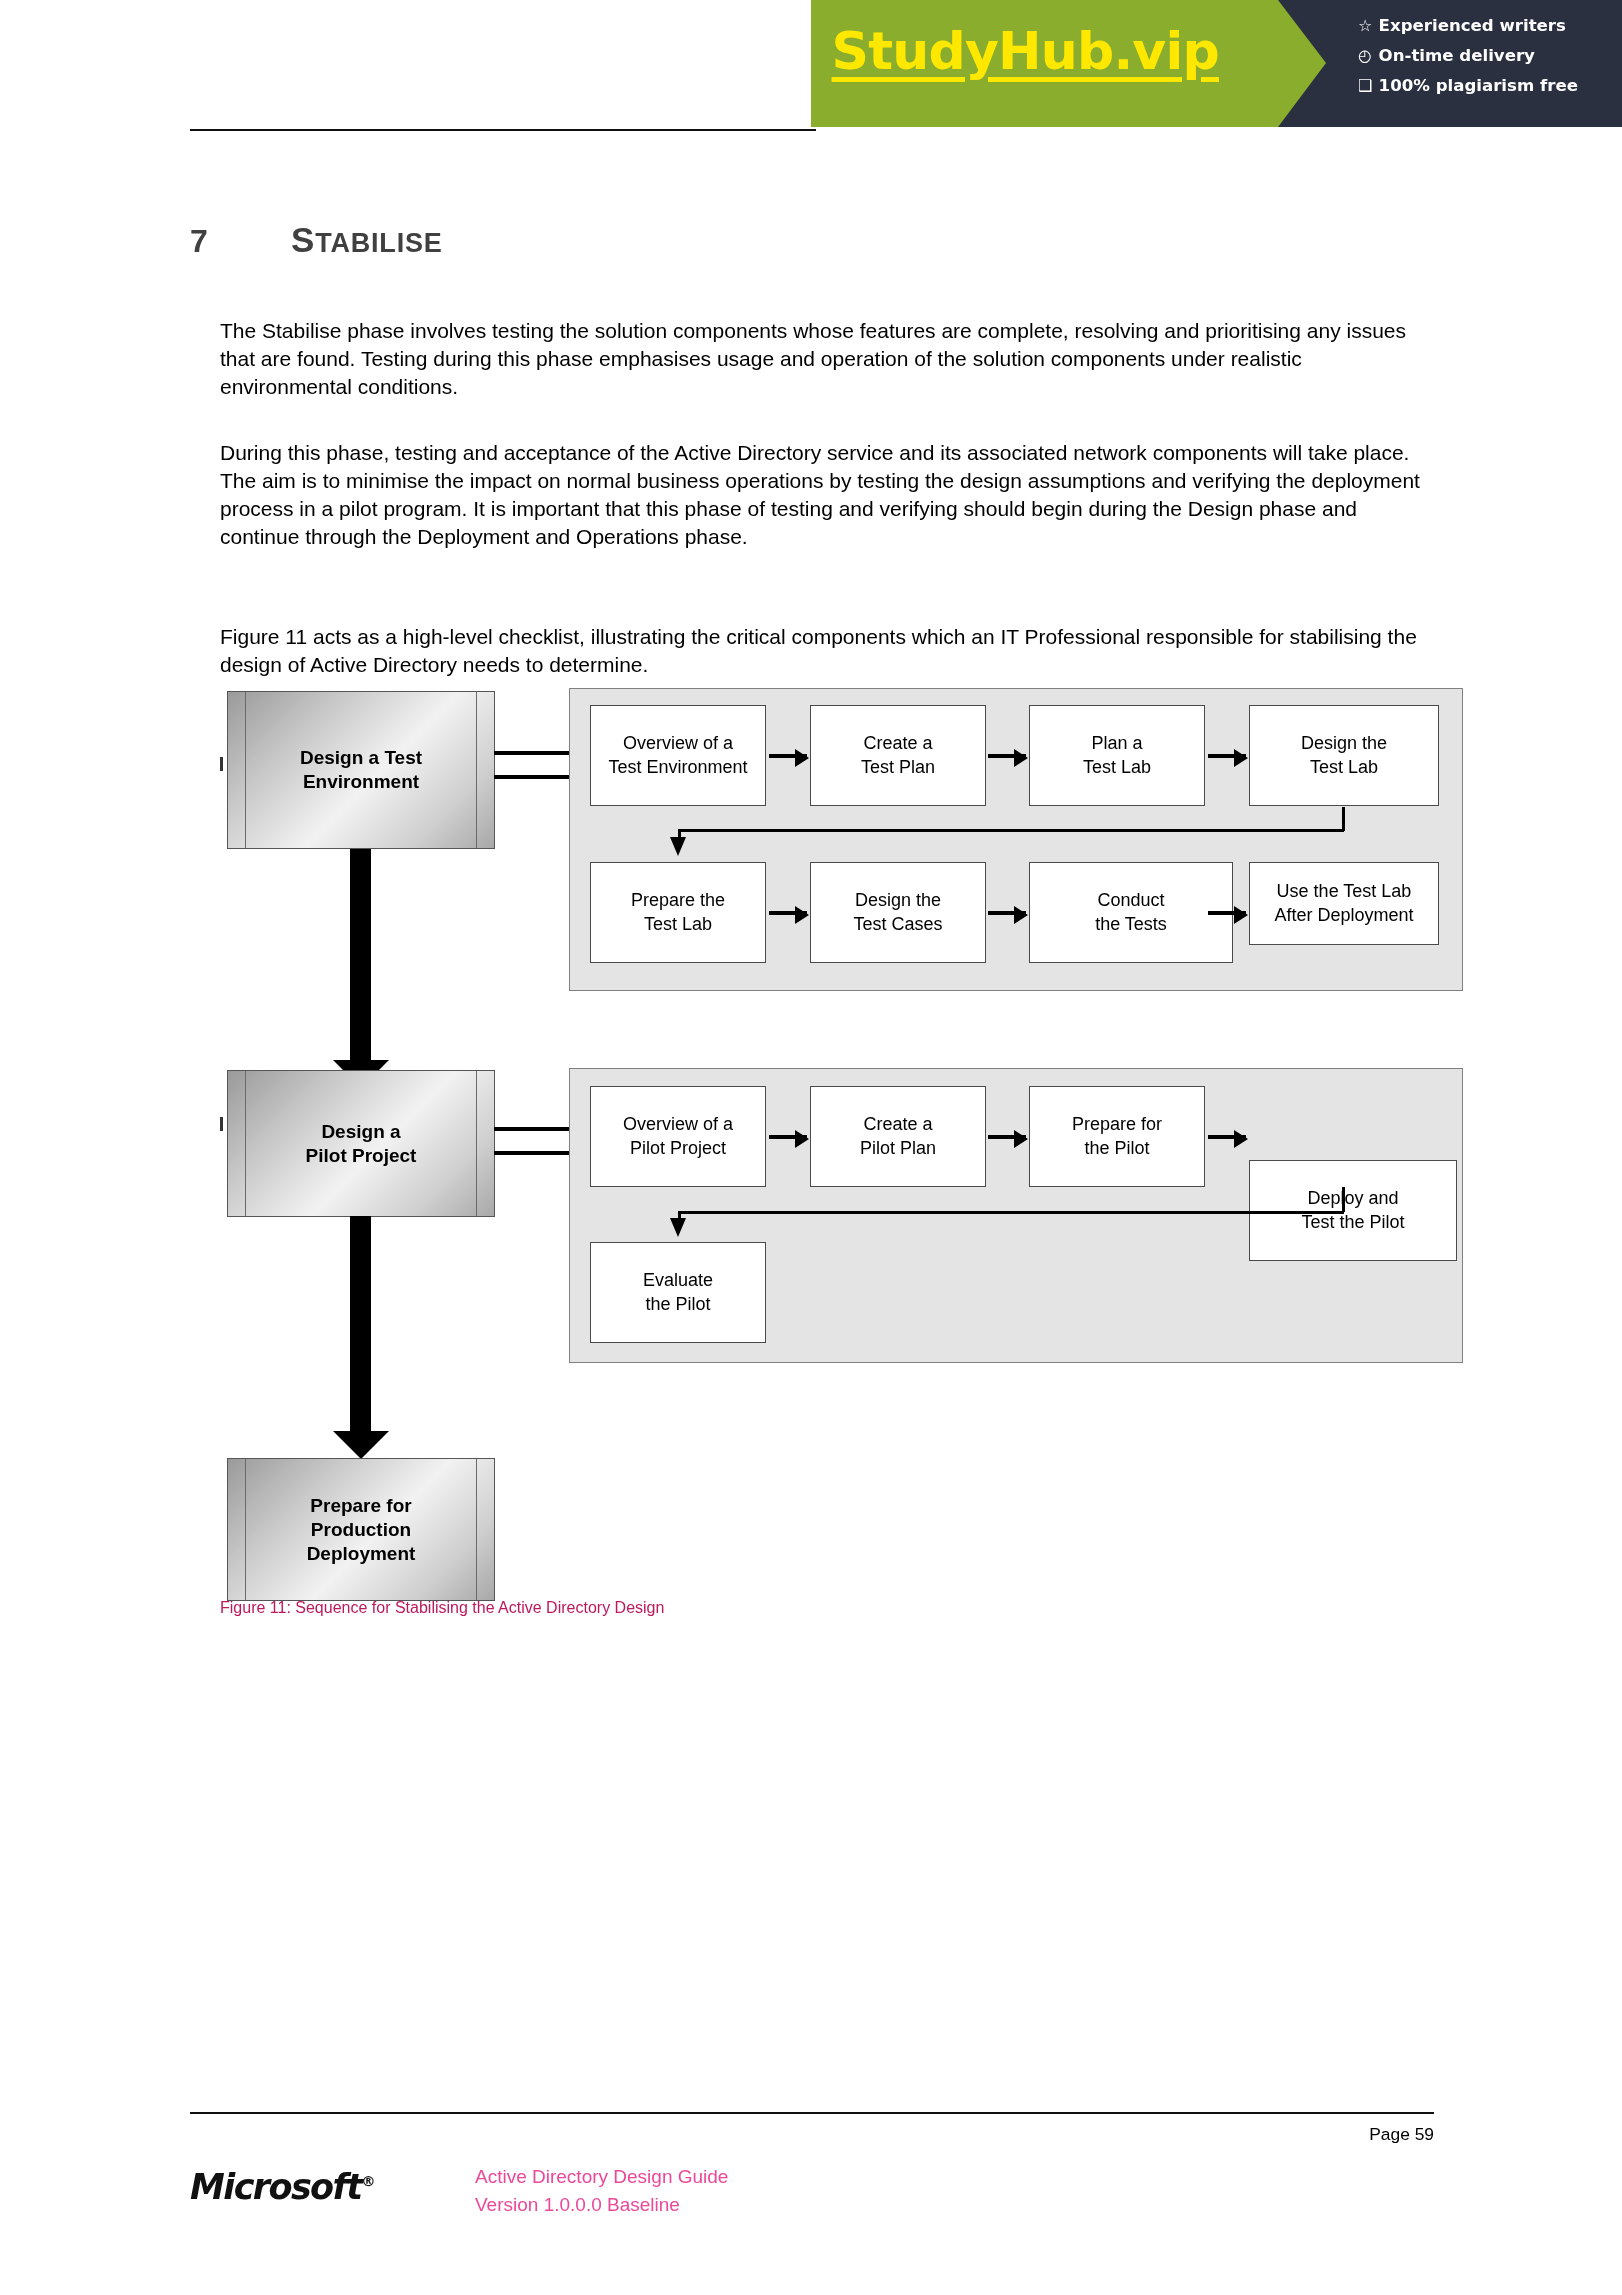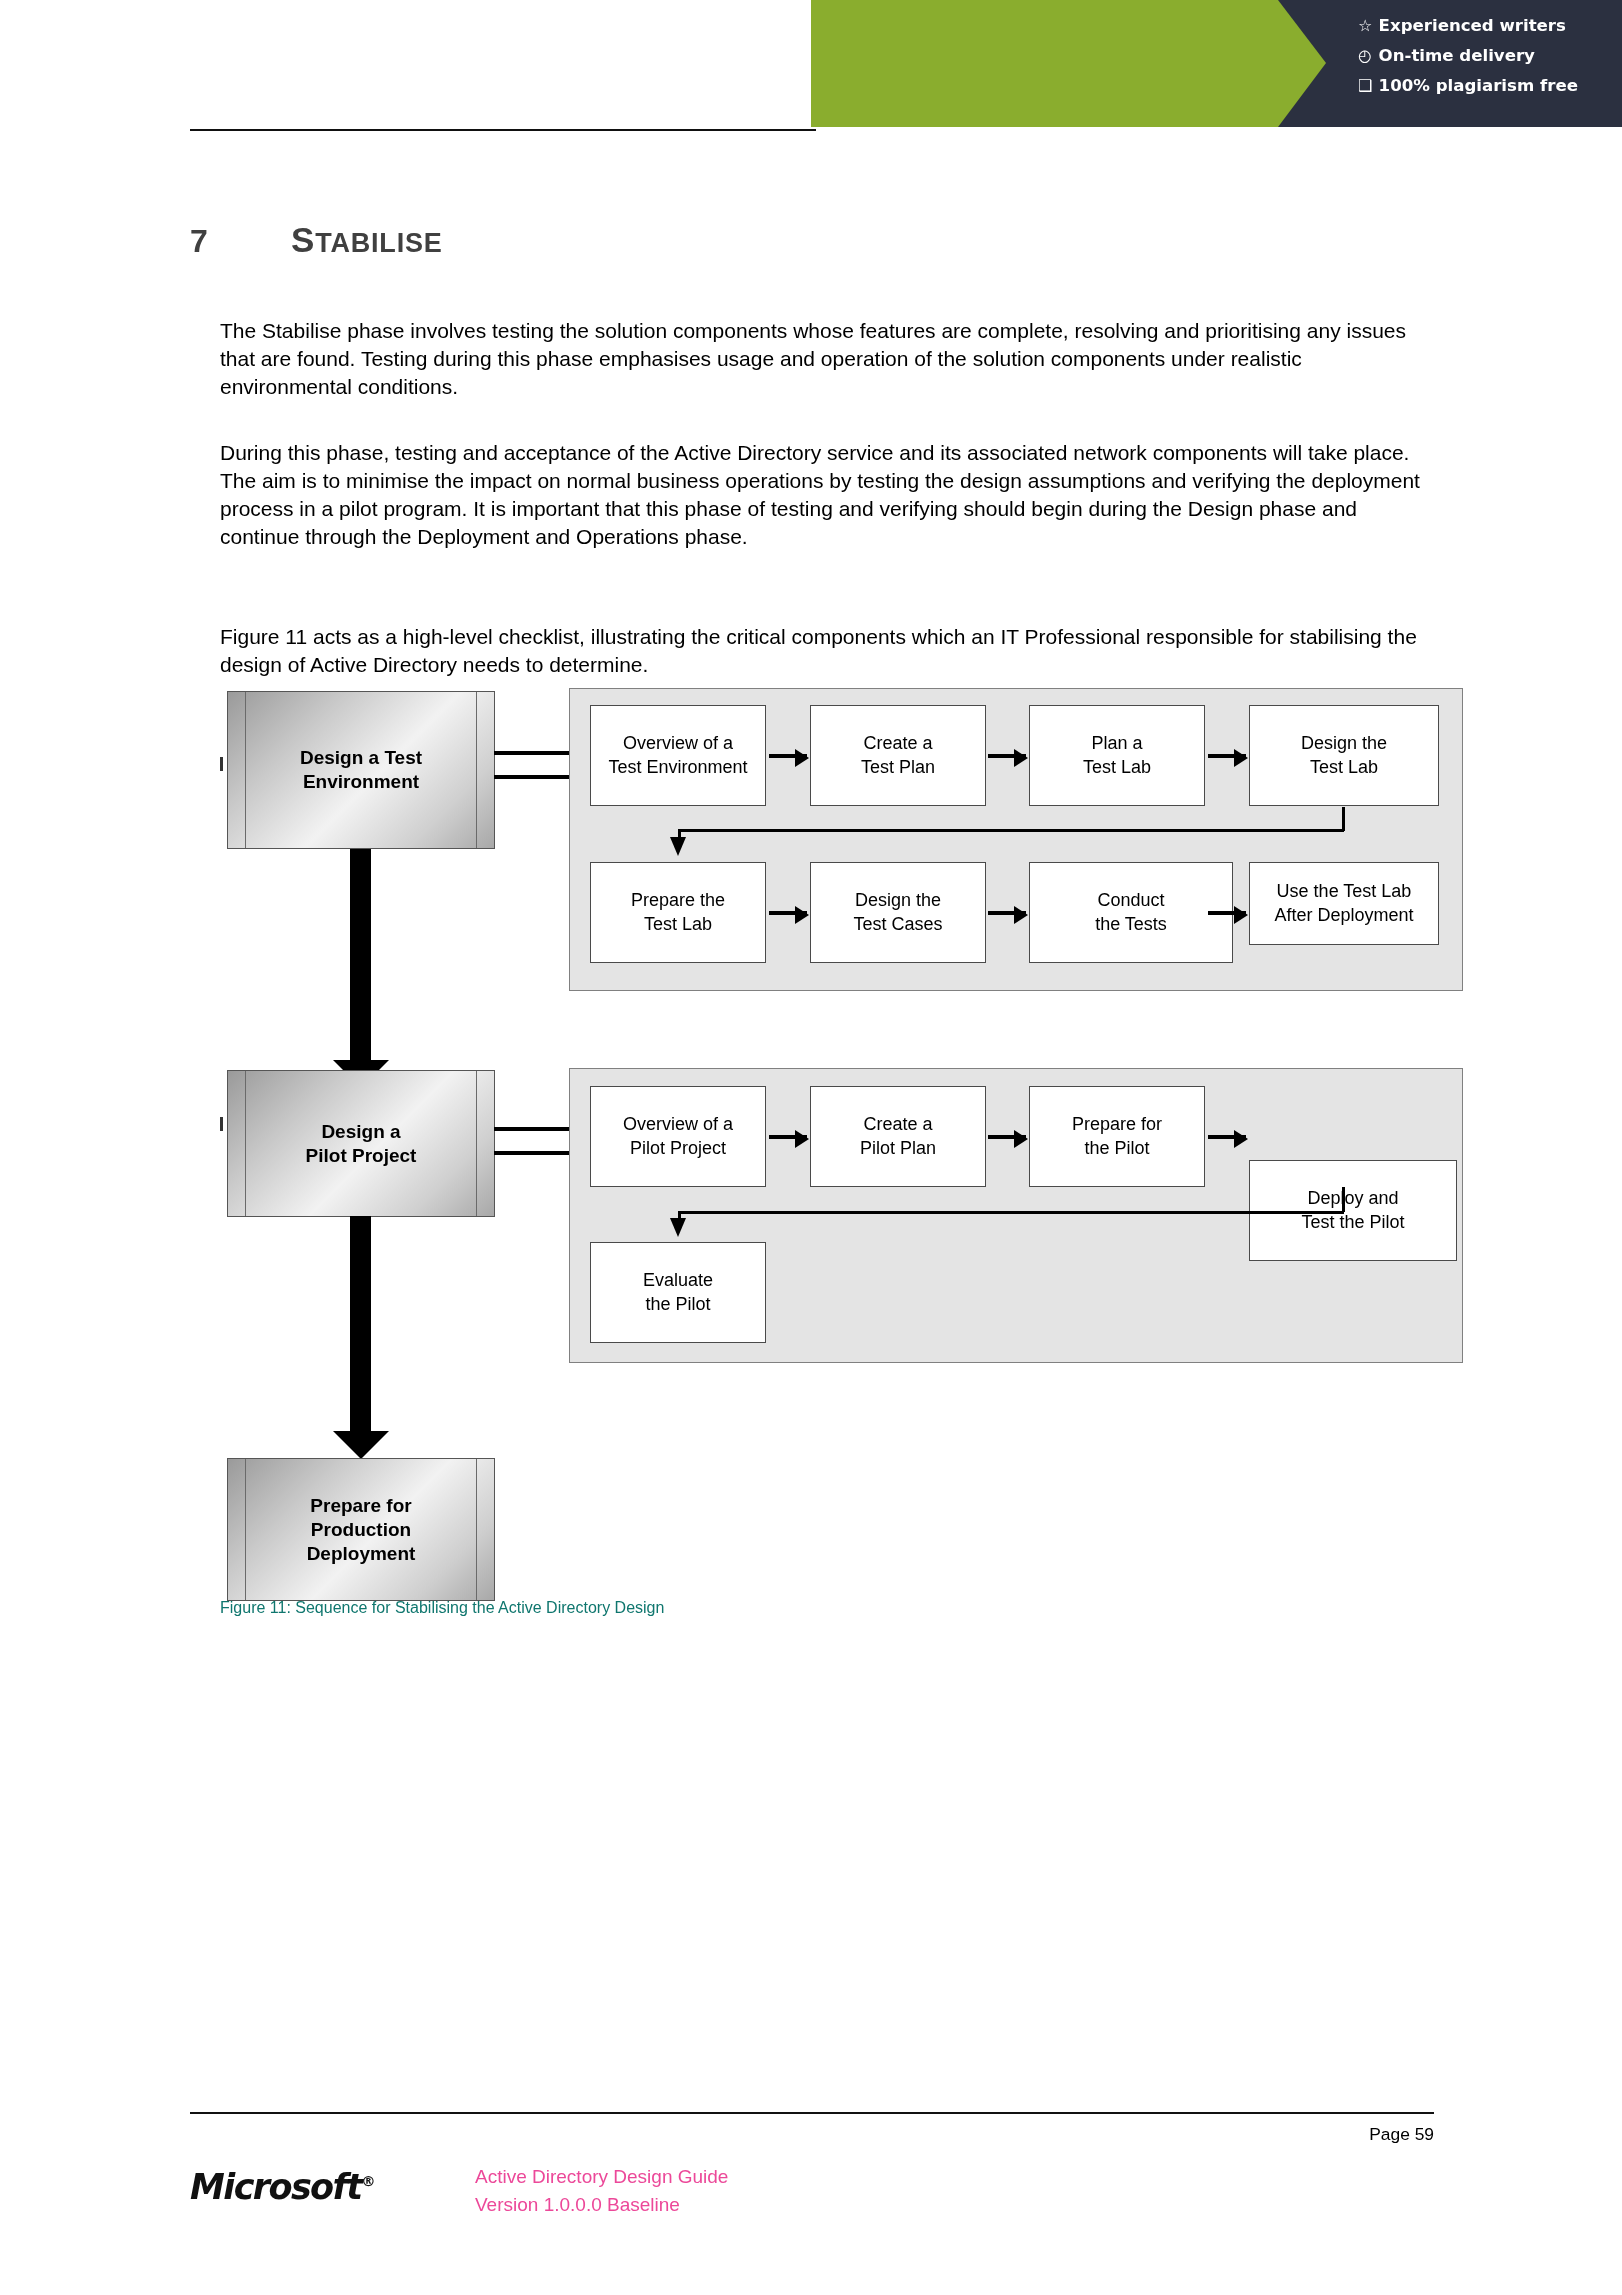--- a/index.html
+++ b/index.html
@@ -237,21 +237,21 @@
     border-left: 28px solid transparent;
     border-right: 28px solid transparent;
     border-top: 28.5px solid #000;
   }
 
   .caption {
     position: absolute;
     left: 220px;
     top: 1599px;
     font-size: 16px;
-    color: #0f766e;
+    color: #be185d;
   }
 
   
   .footer-rule {
     position: absolute;
     left: 190px;
     top: 2112px;
     width: 1244px;
     height: 0;
     border-top: 2.4px solid #111;
@@ -285,20 +285,21 @@
     font-size: 19px;
     line-height: 1.45;
     color: #ec4899;
   }
 </style>
 </head>
 <body>
 
 <div class="banner">
   <div class="banner-green"></div>
+  <div class="banner-logo">StudyHub.vip</div>
   <div class="banner-feats">
     <div class="feat">
       <span class="feat-ico">☆</span>
       <span>Experienced writers</span>
     </div>
     <div class="feat">
       <span class="feat-ico">◴</span>
       <span>On-time delivery</span>
     </div>
     <div class="feat">

